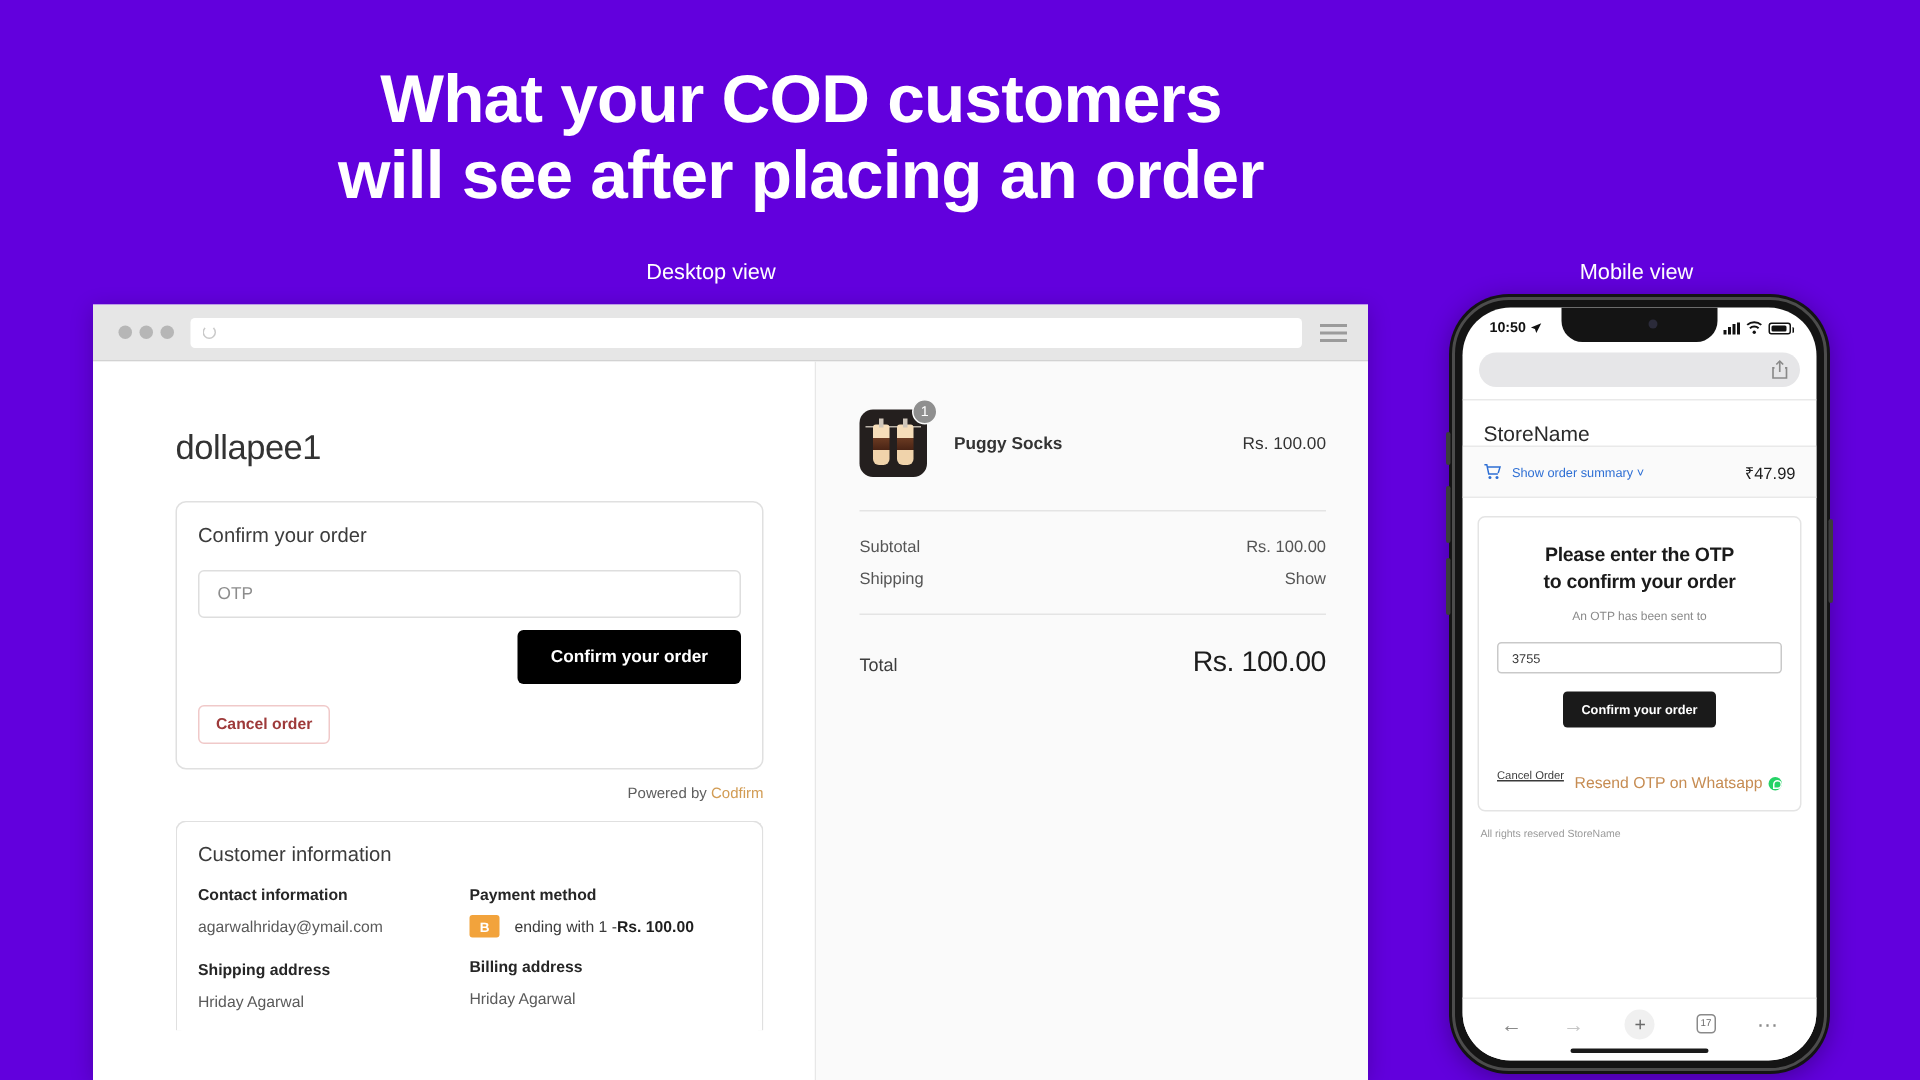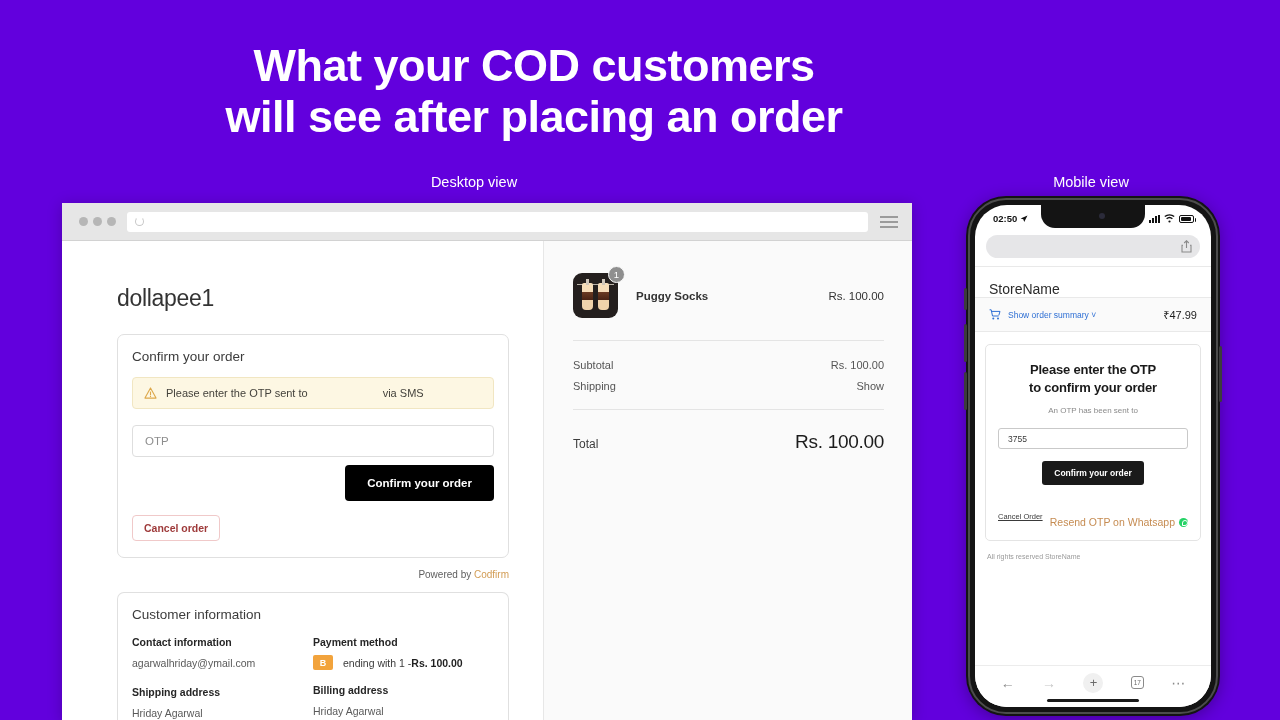--- a/index.html
+++ b/index.html
@@ -301,30 +301,20 @@
   </div>
 
   <div class="browser-body">
 
     <div class="left-col">
       <div class="store-title">dollapee1</div>
 
       <div class="card">
         <div class="card-title">Confirm your order</div>
 
-        <div class="warn">
-          <svg class="warn-tri" viewBox="0 0 14 13">
-            <path d="M7 1 L13 12 L1 12 Z" fill="none" stroke="#dda84b" stroke-width="1.2" stroke-linejoin="round"></path>
-            <rect x="6.4" y="5" width="1.2" height="4" fill="#dda84b"></rect>
-            <rect x="6.4" y="9.7" width="1.2" height="1.2" fill="#dda84b"></rect>
-          </svg>
-          <span>Please enter the OTP sent to</span>
-          <span class="sep"></span>
-          <span>via SMS</span>
-        </div>
 
         <div class="otp-input">
           <span>OTP</span>
         </div>
 
 
         <div class="confirm-row">
           <button class="btn-confirm">Confirm your order</button>
         </div>
 
@@ -413,21 +403,21 @@
   <div class="btn-side vdn"></div>
   <div class="btn-side power"></div>
 
   <div class="screen">
     <div class="notch">
         <div class="cam"></div>
       </div>
 
     <div class="statusbar">
       <div class="sb-left">
-        <span>02:50</span>
+        <span>10:50</span>
         <svg width="8" height="8" viewBox="0 0 8 8">
           <path d="M7.5 0.5 L0.6 3.4 L3.3 4.3 L4.2 7 Z" fill="#111"></path>
         </svg>
       </div>
       <div class="sb-right">
         <span class="sig">
             <i></i>
             <i></i>
             <i></i>
             <i></i>

